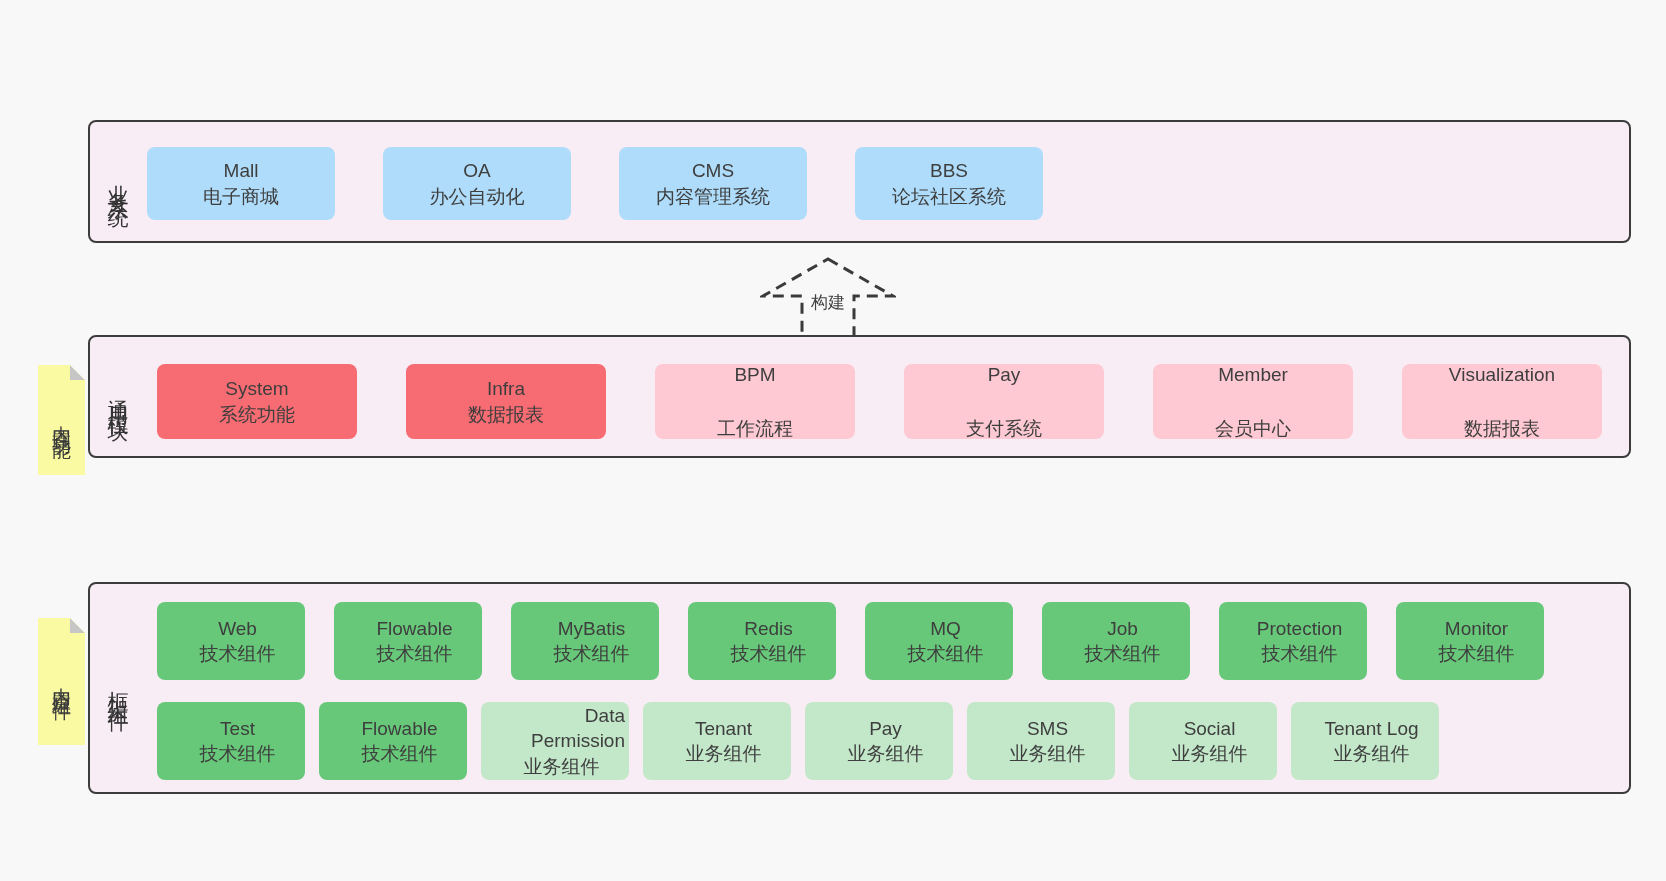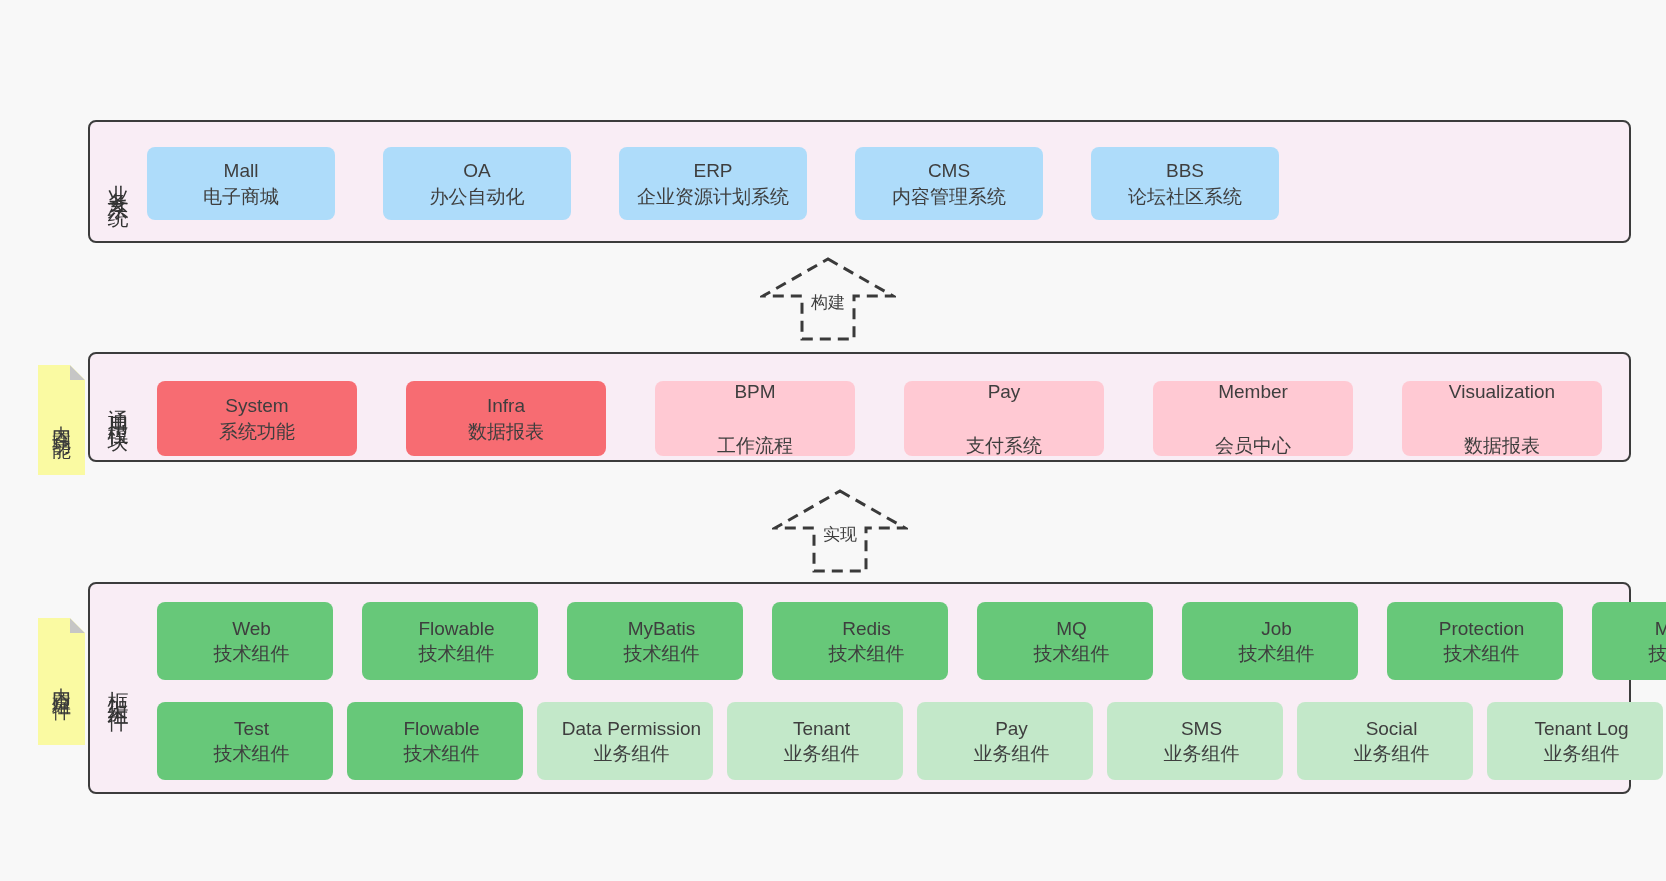--- a/index.html
+++ b/index.html
@@ -16,21 +16,21 @@
   
   .layer {
     position:absolute;
     left:88px; width:1543px;
     background:#f9edf5;
     border:2px solid #3c3c3c;
     border-radius:8px;
     box-sizing:border-box;
   }
   .layer-top    { top:120px; height:123px; }
-  .layer-mid    { top:352px; height:110px; }
+  .layer-mid    { top:335px; height:123px; }
   .layer-bottom { top:582px; height:212px; }
 
   .vlabel {
     position:absolute;
     left:14px; top:0; bottom:0;
     display:flex; align-items:center; justify-content:center;
     writing-mode:vertical-rl; text-orientation:upright;
     font-size:21px; letter-spacing:7px; color:#333;
   }
 
@@ -46,21 +46,21 @@
     display:flex; flex-direction:column;
     justify-content:center; align-items:center;
     text-align:right;
     font-size:19px; line-height:1.32;
     color:#3e3e3e;
     box-sizing:border-box;
     padding:2px 4px;
   }
   .box-top { width:188px; height:73px; }
   .box-mid { width:200px; height:75px; }
-  .box-bot { width:176px; height:78px;padding-left:17px; }
+  .box-bot { width:148px; height:78px;padding-left:17px; }
 
   .c-blue   { background:#aedcfa; }
   .c-red    { background:#f76c72; }
   .c-pink   { background:#ffc9d3;gap:28px; }
   .c-green  { background:#67c879; }
   .c-lgreen { background:#c3e8c9; }
 
   
   .note {
     position:absolute;
@@ -109,24 +109,20 @@
     <div class="row row-top">
       <div class="box box-top c-blue">
         <span>Mall</span>
         <span>电子商城</span>
       </div>
       <div class="box box-top c-blue">
         <span>OA</span>
         <span>办公自动化</span>
       </div>
       <div class="box box-top c-blue">
-        <span>ERP</span>
-        <span>企业资源计划系统</span>
-      </div>
-      <div class="box box-top c-blue">
         <span>CMS</span>
         <span>内容管理系统</span>
       </div>
       <div class="box box-top c-blue">
         <span>BBS</span>
         <span>论坛社区系统</span>
       </div>
     </div>
   </div>
 
@@ -164,26 +160,20 @@
         <span>Member</span>
         <span>会员中心</span>
       </div>
       <div class="box box-mid c-pink">
         <span>Visualization</span>
         <span>数据报表</span>
       </div>
     </div>
   </div>
 
-  <div class="uparrow uparrow-2">
-    <svg viewBox="0 0 136 86">
-      <path d="M68 3 L133 40 L94 40 L94 83 L42 83 L42 40 L3 40 Z"></path>
-    </svg>
-    <span class="arrow-label">实现</span>
-  </div>
 
   <div class="note note-2">
     <span>内置组件</span>
   </div>
 
   <div class="layer layer-bottom">
     <div class="vlabel">框架组件</div>
 
     <div class="row row-b1">
       <div class="box box-bot c-green">

